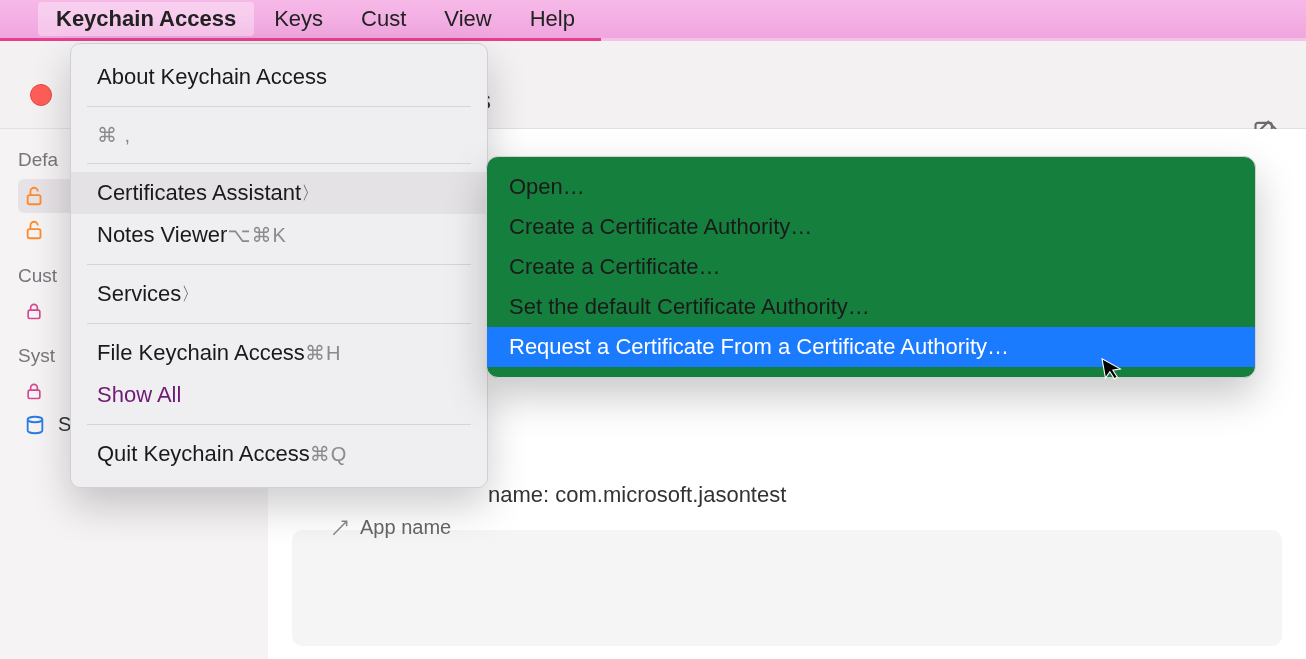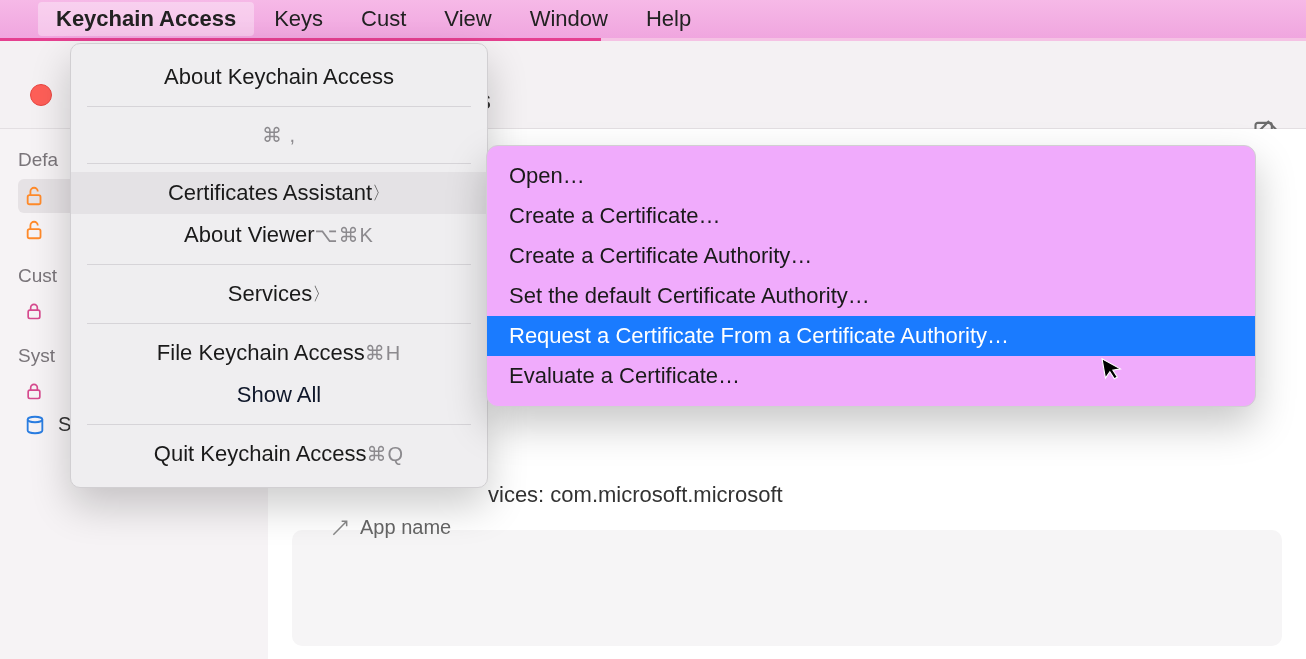--- a/index.html
+++ b/index.html
@@ -30,46 +30,45 @@
     .content { position:absolute; left:268px; top:129px; right:0; bottom:0; background:#fff; padding:20px 24px;}
     .tabs { display:flex; gap:22px; font-size:20px; color:#6a6a6a; margin:8px 0 12px 250px;}
     .tab { padding:4px 10px; }
     .tab.active { color:#222; border-bottom:2px solid #7a7a7a;}
     .detail { background:#f6f5f6; border-radius:10px; padding:36px 30px 80px; margin-top:340px;}
     .app-name { position:absolute; left:330px; top:516px; color:#666; font-size:20px; display:flex; align-items:center; gap:10px;}
     .wand{width:20px;height:20px;}
 
     
     .dropdown { position:absolute; left:70px; top:43px; width:418px; background:#efeef0; border:1px solid #d1cfd2; border-radius:10px; box-shadow:0 18px 40px rgba(0,0,0,.2); padding:12px 0;}
-    .dd-item { padding:8px 26px; font-size:22px; color:#1a1a1a; display:flex; justify-content:center; align-items:center;}
+    .dd-item { padding:8px 26px; font-size:22px; color:#1a1a1a; display:flex; justify-content:flex-start; align-items:center;}
     .dd-item.hover { background:#e4e2e5;}
-    .dd-item.disabled { color:#0f172a;}
+    .dd-item.disabled { color:#701a75;}
     .dd-sep { height:1px; background:#d6d4d8; margin:8px 16px;}
     .shortcut { color:#8c8a8e; font-size:20px; letter-spacing:1px;}
     .chevron { font-size:18px; color:#555;}
 
     
-    .submenu { position:absolute; left:486px; top:145px; width:770px; background:#f0abfc; border:1px solid #d1cfd2; border-radius:12px; box-shadow:0 18px 40px rgba(0,0,0,.22); padding:10px 0;}
+    .submenu { position:absolute; left:486px; top:156px; width:770px; background:#15803d; border:1px solid #d1cfd2; border-radius:12px; box-shadow:0 18px 40px rgba(0,0,0,.22); padding:10px 0;}
     .sub-item { padding:7px 22px; font-size:22px; color:#1a1a1a; }
     .sub-item.highlight { background:#1a7bff; color:#fff;}
     
     
     .cursor { position:absolute; left:1102px; top:355px; font-size:24px; color:#000; transform:rotate(-10deg); pointer-events:none;}
     .blur{ filter:blur(.3px);} 
   </style>
 </head>
 <body>
 
 <div class="menubar">
   <span class="apple"></span>
   <span class="menu-item active">Keychain Access</span>
   <span class="menu-item">Keys</span>
   <span class="menu-item">Cust</span>
   <span class="menu-item">View</span>
-  <span class="menu-item">Window</span>
   <span class="menu-item">Help</span>
 </div>
 <div class="divider-bar"></div>
 
 <div class="toolbar blur">
   <span style="position:absolute;left:478px;top:44px;font-size:26px;color:#333;">s</span>
   <span class="compose-icon">
     <svg width="28" height="28" viewBox="0 0 24 24" fill="none" stroke="currentColor" stroke-width="1.8">
         <rect x="3" y="5" width="14" height="14" rx="2"></rect>
         <path d="M14 4l6 6-8 8H6v-6z"></path>
@@ -117,21 +116,21 @@
 
 <div class="content blur">
   <div class="tabs">
     <span class="tab">Secure Notes</span>
     <span class="tab active">My Certificates</span>
     <span class="tab">Keys</span>
     <span class="tab">Certificates</span>
   </div>
   <div class="detail"></div>
 </div>
-<div style="position:absolute;left:488px;top:482px;font-size:22px;color:#333;">vices: com.microsoft.microsoft</div>
+<div style="position:absolute;left:488px;top:482px;font-size:22px;color:#333;">name: com.microsoft.jasontest</div>
 <div class="app-name">
   <svg class="wand" viewBox="0 0 24 24" fill="none" stroke="#888" stroke-width="1.8">
       <path d="M4 20L20 4M14 4h6v6"></path>
     </svg>
   <span>App name</span>
 </div>
 
 <div class="dropdown">
   <div class="dd-item">
       <span>About Keychain Access</span>
@@ -139,21 +138,21 @@
   <div class="dd-sep"></div>
   <div class="dd-item">
       <span class="shortcut">⌘ ,</span>
     </div>
   <div class="dd-sep"></div>
   <div class="dd-item hover">
       <span>Certificates Assistant</span>
       <span class="chevron">〉</span>
     </div>
   <div class="dd-item">
-      <span>About Viewer</span>
+      <span>Notes Viewer</span>
       <span class="shortcut">⌥⌘K</span>
     </div>
   <div class="dd-sep"></div>
   <div class="dd-item">
       <span>Services</span>
       <span class="chevron">〉</span>
     </div>
   <div class="dd-sep"></div>
   <div class="dd-item">
       <span>File Keychain Access</span>
@@ -164,24 +163,23 @@
     </div>
   <div class="dd-sep"></div>
   <div class="dd-item">
       <span>Quit Keychain Access</span>
       <span class="shortcut">⌘Q</span>
     </div>
 </div>
 
 <div class="submenu">
   <div class="sub-item">Open…</div>
+  <div class="sub-item">Create a Certificate Authority…</div>
   <div class="sub-item">Create a Certificate…</div>
-  <div class="sub-item">Create a Certificate Authority…</div>
   <div class="sub-item">Set the default Certificate Authority…</div>
   <div class="sub-item highlight">Request a Certificate From a Certificate Authority…</div>
-  <div class="sub-item">Evaluate a Certificate…</div>
 </div>
 
 <div class="cursor">
   <svg width="22" height="26" viewBox="0 0 20 24">
       <path d="M2 2l0 18 5-5 3 7 3-1-3-7 7 0z" fill="#000" stroke="#fff" stroke-width="1"></path>
     </svg>
 </div>
 
 </body></html>

